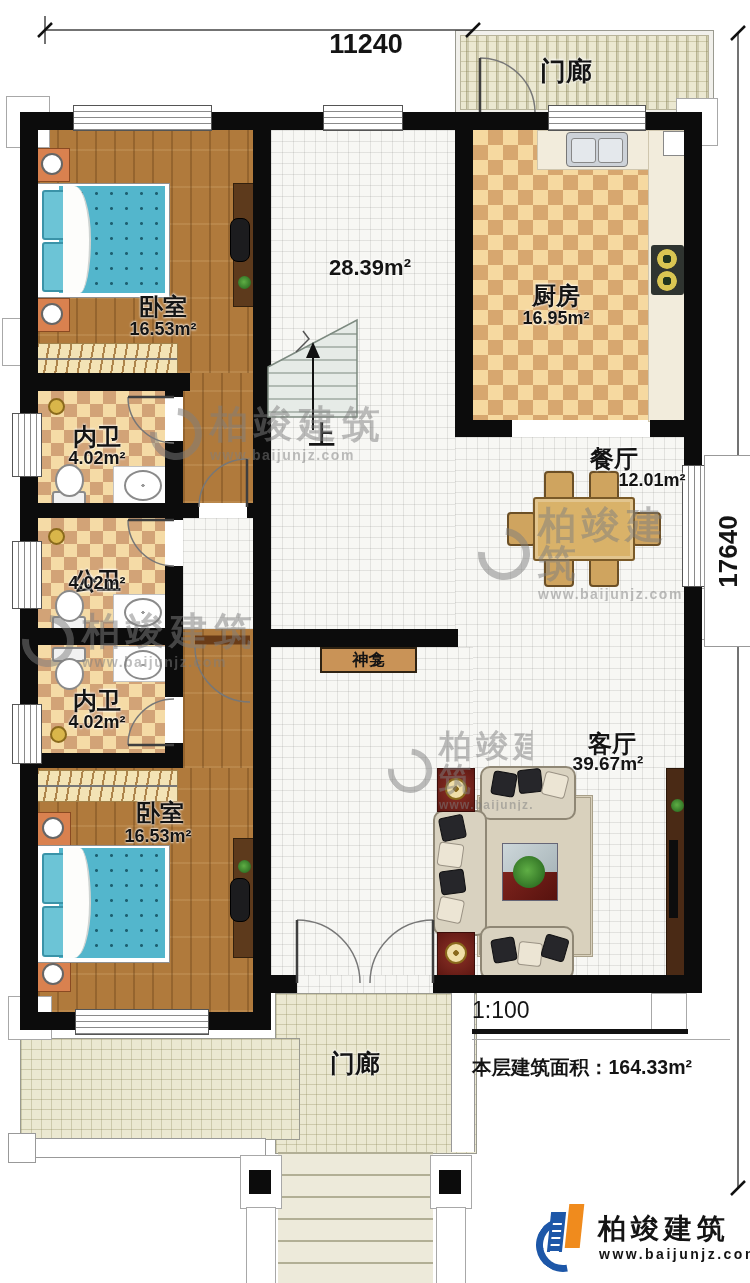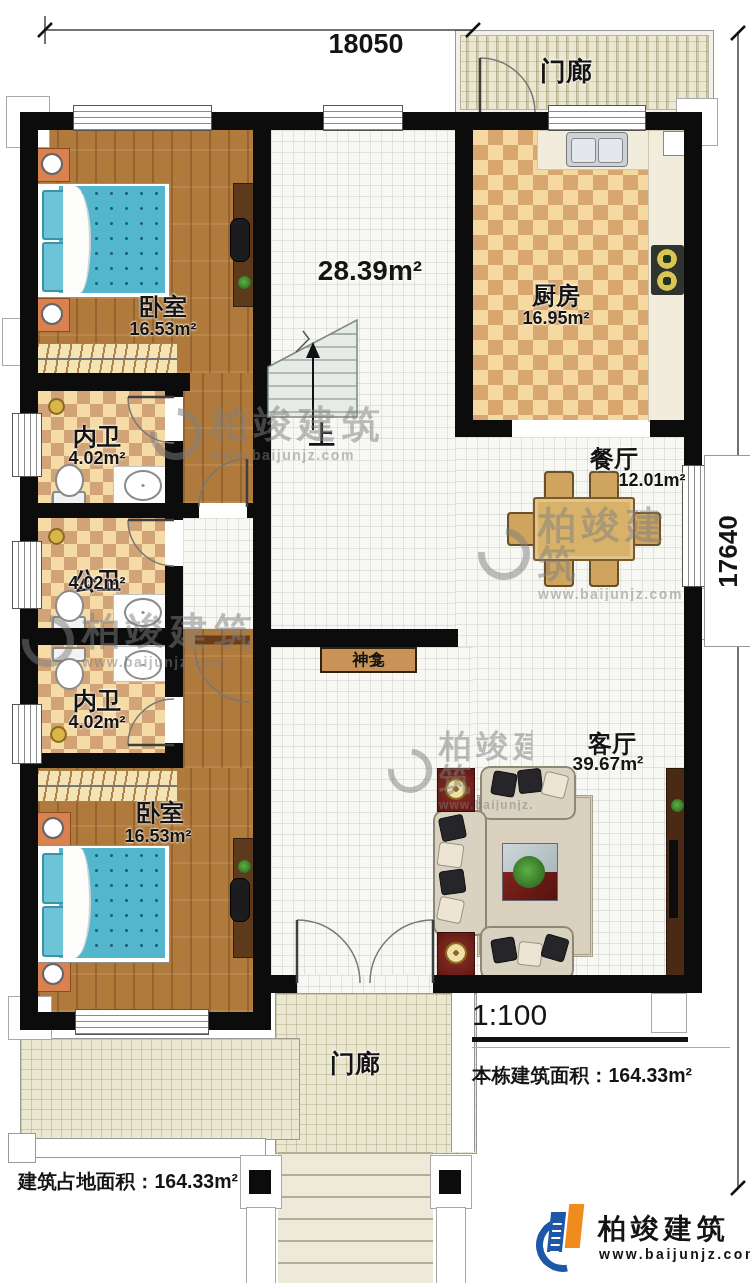--- a/index.html
+++ b/index.html
@@ -271,41 +271,41 @@
       <line x1="738" y1="33" x2="738" y2="1188"></line>
     </g>
     <g stroke="#111" stroke-width="2.5">
       <line x1="38" y1="37" x2="52" y2="23"></line>
       <line x1="466" y1="37" x2="480" y2="23"></line>
       <line x1="731" y1="40" x2="745" y2="26"></line>
       <line x1="731" y1="1195" x2="745" y2="1181"></line>
     </g>
   </svg>
 
-  <div class="lbl" style="left:366px;top:30px;font-size:27px">18050</div>
+  <div class="lbl" style="left:366px;top:30px;font-size:27px">11240</div>
   <div class="abs" style="left:704px;top:455px;width:46px;height:190px;background:#fff;border:1px solid #999;display:flex;align-items:center;justify-content:center">
     <span style="transform:rotate(-90deg);font-weight:bold;font-size:26px;white-space:nowrap">17640</span>
   </div>
 
   <div class="lbl rname" style="left:566px;top:58px;font-size:26px">门廊</div>
   <div class="lbl rname" style="left:163px;top:294px">卧室</div>
   <div class="lbl rarea" style="left:163px;top:320px">16.53m²</div>
   <div class="lbl rname" style="left:97px;top:424px">内卫</div>
   <div class="lbl rarea" style="left:97px;top:449px">4.02m²</div>
   <div class="lbl rname" style="left:97px;top:568px">公卫</div>
   <div class="lbl rarea" style="left:97px;top:574px">4.02m²</div>
   <div class="lbl rname" style="left:97px;top:688px">内卫</div>
   <div class="lbl rarea" style="left:97px;top:713px">4.02m²</div>
   <div class="lbl rname" style="left:160px;top:800px">卧室</div>
   <div class="lbl rarea" style="left:158px;top:827px">16.53m²</div>
   <div class="lbl rname" style="left:556px;top:283px">厨房</div>
   <div class="lbl rarea" style="left:556px;top:309px">16.95m²</div>
   <div class="lbl rname" style="left:614px;top:446px">餐厅</div>
   <div class="lbl rarea" style="left:652px;top:471px">12.01m²</div>
-  <div class="lbl" style="left:370px;top:256px;font-size:28px">28.39m²</div>
+  <div class="lbl" style="left:370px;top:256px;font-size:22px">28.39m²</div>
   <div class="lbl" style="left:322px;top:422px;font-size:26px">上</div>
   <div class="lbl rname" style="left:612px;top:731px">客厅</div>
   <div class="lbl" style="left:608px;top:754px;font-size:19px">39.67m²</div>
   <div class="lbl" style="left:355px;top:1050px;font-size:25px">门廊</div>
 
   <div class="wm" style="left:150px;top:405px">
     <span class="wm-arc"></span>
     <span class="wm-text">
         <div class="wm-name">柏竣建筑</div>
     <div class="wm-url">www.baijunjz.com</div>
@@ -328,31 +328,30 @@
   <div class="wm" style="left:388px;top:730px;width:170px;overflow:hidden;transform:scale(.85);transform-origin:left top">
     <span class="wm-arc"></span>
     <span class="wm-text">
         <div class="wm-name">柏竣建筑</div>
     <div class="wm-url">www.baijunjz.com</div>
       </span>
   </div>
 
   <div class="abs" style="left:472px;top:998px;width:278px">
     <div style="display:flex;align-items:flex-end;gap:4px">
-      <span style="font-size:30px;line-height:1.1">1:100</span>
+      <span style="font-size:23px;line-height:1.1">1:100</span>
     </div>
     <div style="margin-top:6px;width:216px;height:5px;background:#111"></div>
     <div style="margin-top:5px;width:258px;height:1px;background:#aaa"></div>
     <div style="margin-top:14px;font-size:19.5px;font-weight:bold">
-      <span>本栋建筑面积：</span><span>164.33m²</span>
+      <span>本层建筑面积：</span><span>164.33m²</span>
     </div>
   </div>
 
   <div class="abs" style="left:18px;top:1168px;font-size:19.5px;font-weight:bold">
-    <div><span>建筑占地面积：</span><span>164.33m²</span></div>
   </div>
 
   <div class="abs" style="left:536px;top:1200px;width:210px;height:75px">
     <div class="abs" style="left:0;top:0;width:58px;height:70px">
       <div class="abs" style="left:0;top:18px;width:40px;height:40px;border:7px solid #1d57a8;border-radius:50%;border-top-color:transparent;border-right-color:transparent;transform:rotate(35deg)"></div>
       <div class="abs" style="left:13px;top:12px;width:15px;height:40px;background:#1d57a8;transform:skewX(-6deg);background-image:repeating-linear-gradient(0deg,transparent 0 5px,#fff 5px 7px);background-size:60% 100%;background-repeat:no-repeat;background-position:3px 6px"></div>
       <div class="abs" style="left:31px;top:4px;width:15px;height:44px;background:#f08b1d;transform:skewX(-6deg)"></div>
     </div>
     <div class="abs" style="left:62px;top:10px;font-weight:bold;font-size:28px;letter-spacing:5px;white-space:nowrap">柏竣建筑</div>
     <div class="abs" style="left:63px;top:46px;font-weight:bold;font-size:14px;letter-spacing:2.5px;white-space:nowrap">www.baijunjz.com</div>

